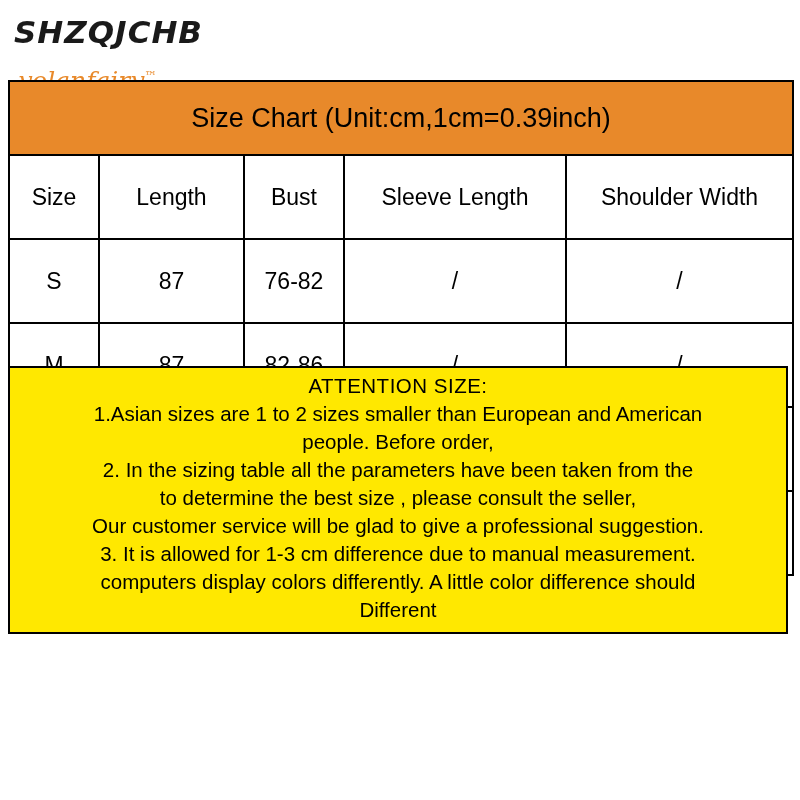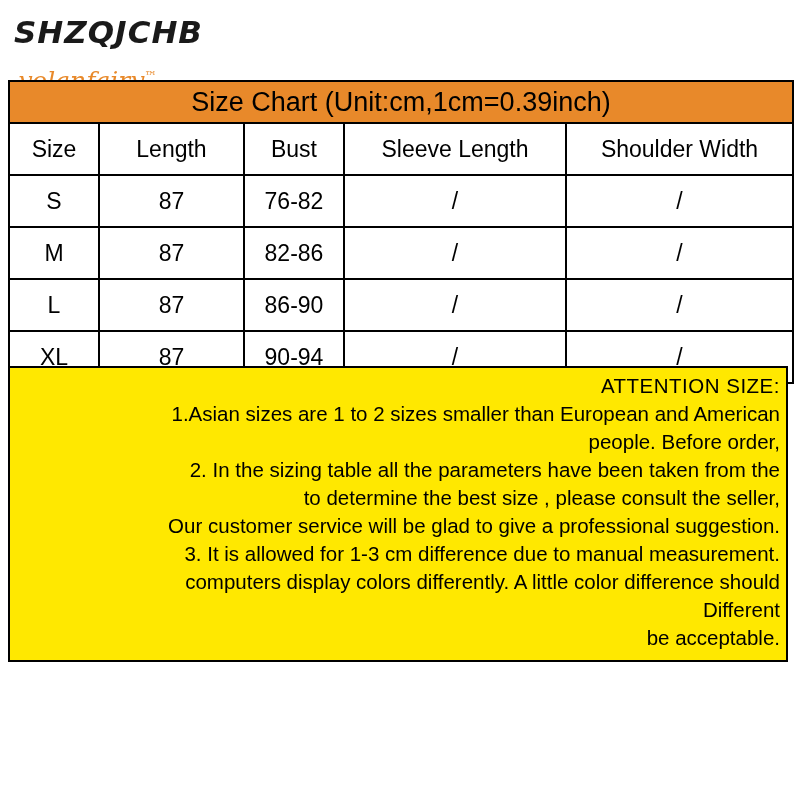--- a/index.html
+++ b/index.html
@@ -65,21 +65,21 @@
     table-layout: fixed;
   }
   table.size-chart td,
   table.size-chart th {
     border: 2px solid #000000;
     text-align: center;
     vertical-align: middle;
     font-size: 23px;
     color: #000000;
     font-weight: normal;
-    padding: 0;
+    padding: 16px;
     height: 50px;
   }
 
   .title-cell {
     background: #e8892a;
     font-size: 27px !important;
     height: 40px !important;
     color: #000000;
     font-weight: normal;
   }
@@ -107,21 +107,20 @@
     background: #ffe800;
     box-sizing: border-box;
     padding: 4px 6px 8px 6px;
     text-align: center;
   }
   .attention .line {
     font-size: 20.5px;
     line-height: 28px;
     color: #000000;
     white-space: nowrap;
-    text-align: right;
   }
   .attention .line.title {
     letter-spacing: 0.5px;
   }
 </style>
 </head>
 <body>
 
 <div class="page">
 
@@ -186,16 +185,15 @@
   <div class="attention">
     <div class="line title">ATTENTION SIZE:</div>
     <div class="line">1.Asian sizes are 1 to 2 sizes smaller than European and American</div>
     <div class="line">people. Before order,</div>
     <div class="line">2. In the sizing table all the parameters have been taken from the</div>
     <div class="line">to determine the best size , please consult the seller,</div>
     <div class="line">Our customer service will be glad to give a professional suggestion.</div>
     <div class="line">3. It is allowed for 1-3 cm difference due to manual measurement.</div>
     <div class="line">computers display colors differently. A little color difference should</div>
     <div class="line">Different</div>
-    <div class="line">be acceptable.</div>
   </div>
 
 </div>
 
 </body></html>

